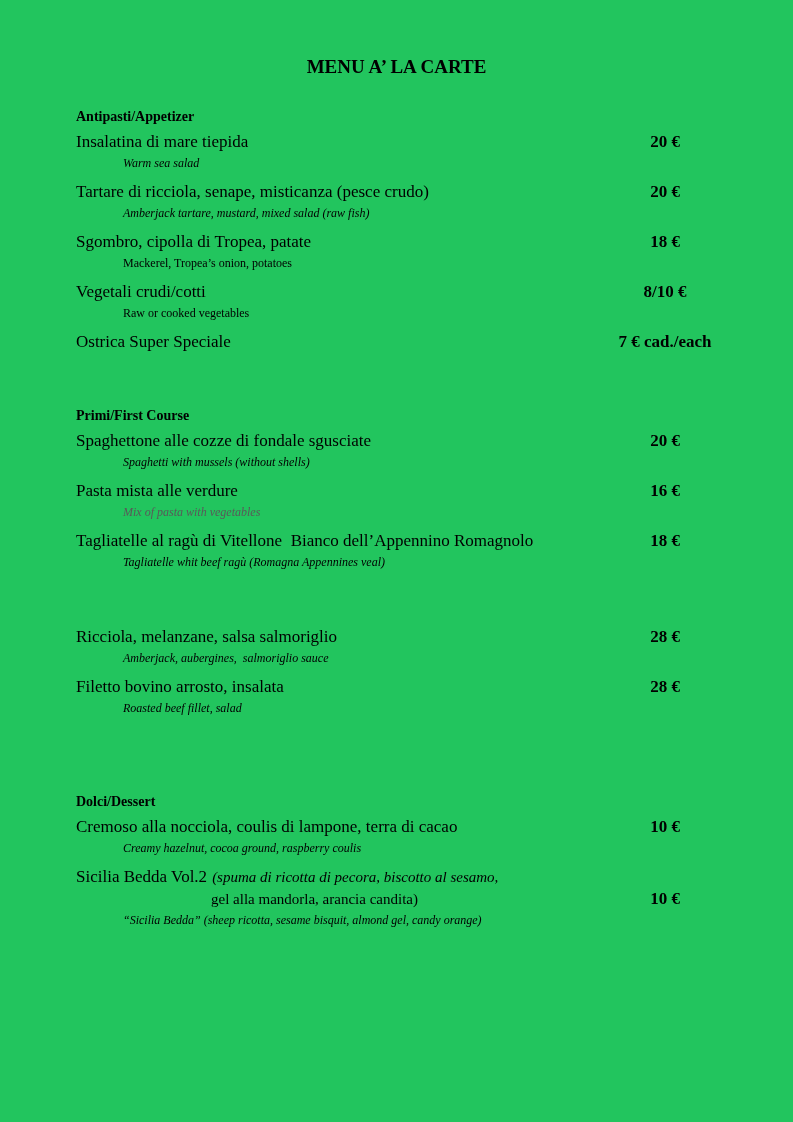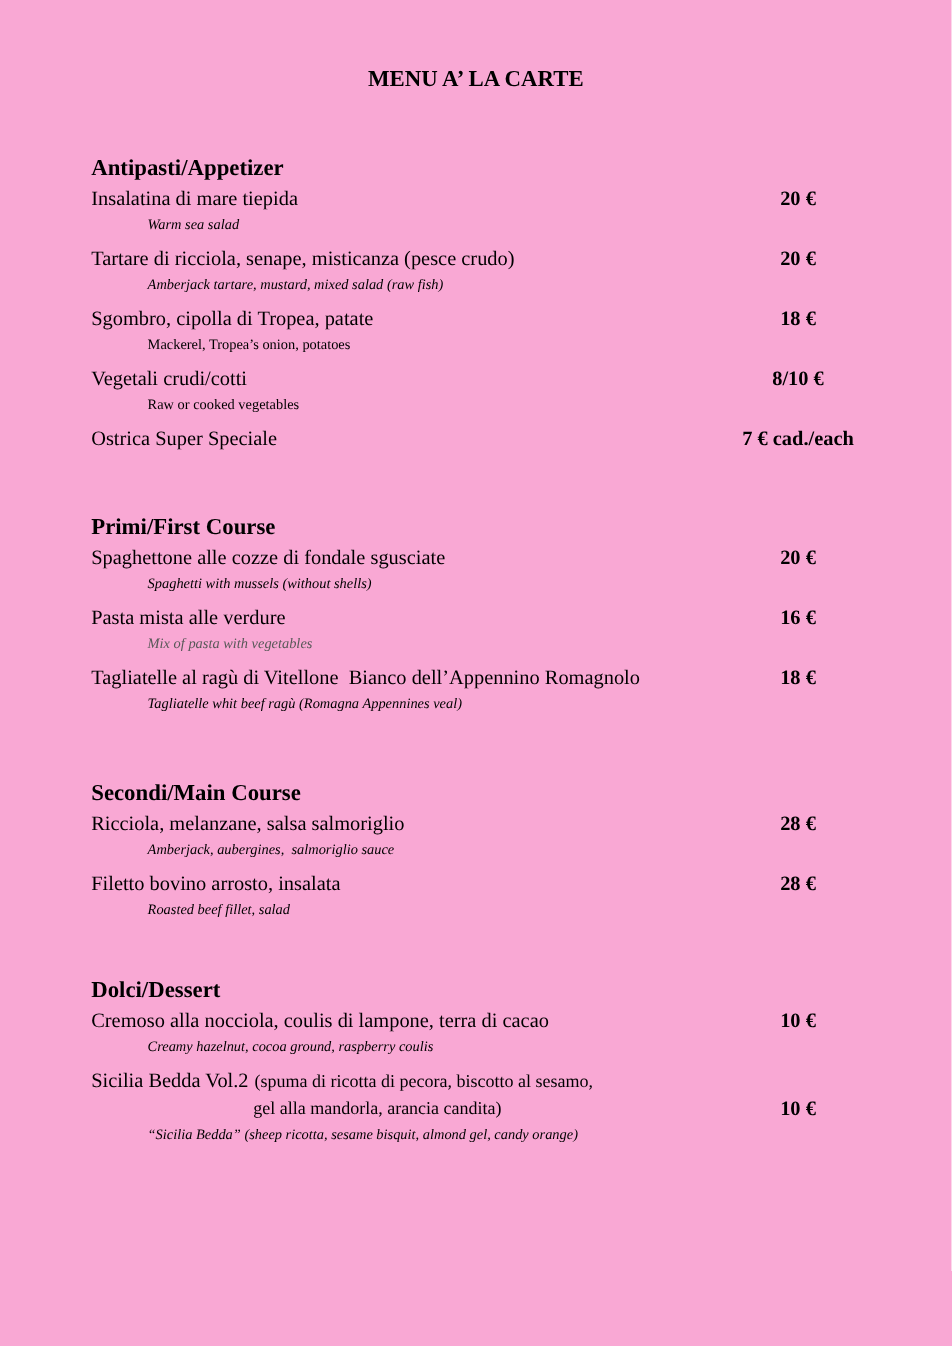--- a/index.html
+++ b/index.html
@@ -5,61 +5,61 @@
   * { margin: 0; padding: 0; box-sizing: border-box; }
   html, body { background: #ffffff; }
   body {
     width: 793px; height: 1122px;
     font-family: "Liberation Serif", serif;
     color: #000000;
   }
   .page {
     position: relative;
     width: 793px; height: 1122px;
-    background: #f9a8d4;
+    background: #22c55e;
     overflow: hidden;
   }
   .doc-title {
     position: absolute;
     top: 55px; left: 0; width: 100%;
     text-align: center;
     font-size: 19px;
     font-weight: 700;
     line-height: 24px;
   }
   .section {
     position: absolute;
     left: 76px;
     width: 649px;
   }
   #sec-antipasti { top: 105px; }
   #sec-primi     { top: 404px; }
   #sec-secondi   { top: 626px; }
   #sec-dolci     { top: 790px; }
   .section-heading {
-    font-size: 19px;
+    font-size: 14px;
     font-weight: 700;
     line-height: 24px;
     margin-bottom: 2px;
-    margin-top: 24px;
   }
   .item-row {
     display: flex;
     align-items: flex-start;
     gap: 32px;
   }
   .item-name {
     flex: 1 1 auto;
     font-size: 17px;
     line-height: 22px;
     white-space: pre-wrap;
   }
   .item-name .name-detail {
     font-size: 15px;
     margin-left: 5px;
+    font-style: italic;
   }
   .name-cont {
     flex: 1 1 auto;
     font-size: 15px;
     line-height: 22px;
     padding-left: 135px;
     white-space: pre-wrap;
   }
   .item-price {
     flex: 0 0 120px;
@@ -153,21 +153,20 @@
     <div class="item">
       <div class="item-row">
         <span class="item-name">Tagliatelle al ragù di Vitellone  Bianco dell’Appennino Romagnolo</span>
         <span class="item-price">18 €</span>
       </div>
       <div class="item-translation">Tagliatelle whit beef ragù (Romagna Appennines veal)</div>
     </div>
   </div>
 
   <div class="section" id="sec-secondi">
-    <div class="section-heading">Secondi/Main Course</div>
 
     <div class="item">
       <div class="item-row">
         <span class="item-name">Ricciola, melanzane, salsa salmoriglio</span>
         <span class="item-price">28 €</span>
       </div>
       <div class="item-translation">Amberjack, aubergines,  salmoriglio sauce</div>
     </div>
 
     <div class="item">

